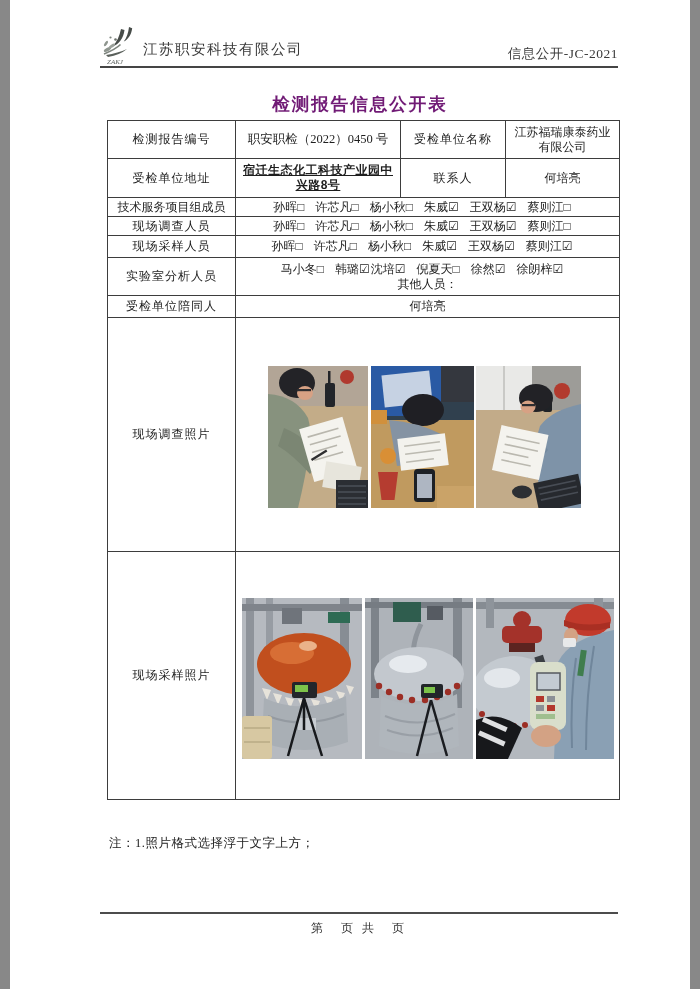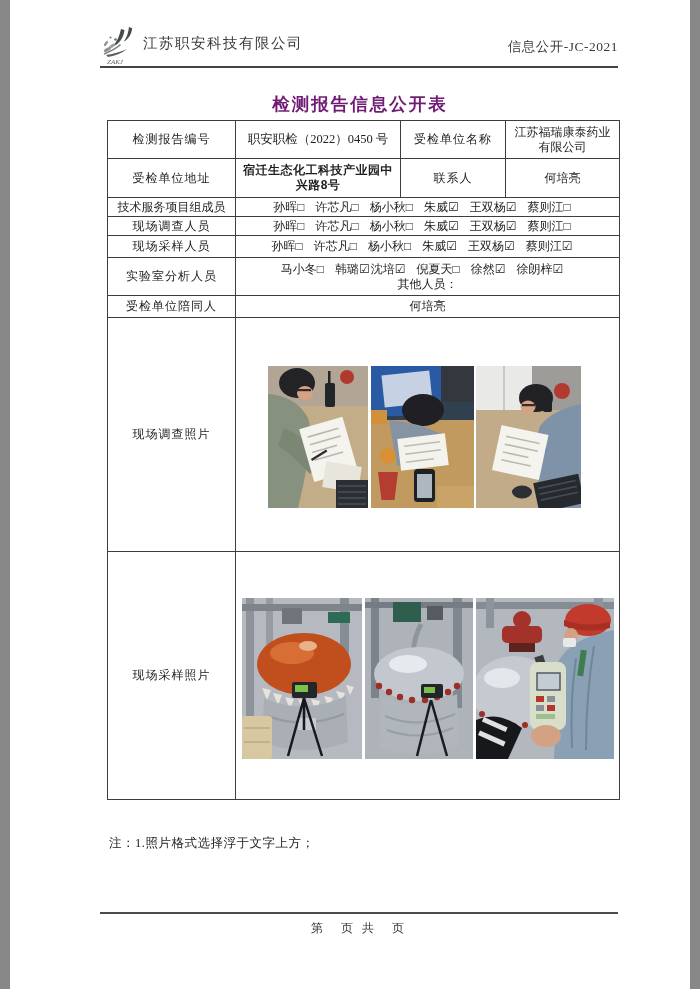--- a/index.html
+++ b/index.html
@@ -9,44 +9,44 @@
     background:#ffffff; overflow:hidden;
     font-family:"Liberation Serif","DejaVu Serif",serif; color:#1e1e1e;
   }
   
   .hdr {
     position:absolute; left:90px; top:24px; width:518px; height:44px;
     border-bottom:2.5px solid #454545;
     display:flex; align-items:flex-end;
   }
   .hdr .logo { width:40px; height:40px; margin-right:3px; flex:0 0 auto; }
-  .hdr .company { font-size:14.5px; letter-spacing:1.5px; color:#3a3a3a; padding-bottom:13px; }
+  .hdr .company { font-size:14.5px; letter-spacing:1.5px; color:#3a3a3a; padding-bottom:7px; }
   .hdr .spacer { flex:1; }
-  .hdr .docnum { font-size:13.5px; color:#3a3a3a; padding-bottom:10px; letter-spacing:.5px; }
+  .hdr .docnum { font-size:13.5px; color:#3a3a3a; padding-bottom:3px; letter-spacing:.5px; }
   
   .title {
     position:absolute; top:92px; left:0; width:700px; text-align:center;
     font-family:"Liberation Sans","DejaVu Sans",sans-serif;
     font-size:17.5px; font-weight:bold; letter-spacing:2px; color:#701a75;
   }
   
   table.form {
     position:absolute; left:97px; top:120px; width:512px;
     border-collapse:collapse; table-layout:fixed;
   }
   table.form td {
     border:1.5px solid #3d3d3d; vertical-align:middle; text-align:center;
     font-size:12px; color:#1e1e1e; line-height:1.25; padding:1px 3px;
     overflow:hidden;
   }
   td.lbl { letter-spacing:1px; }
   td.small { font-size:10.5px; line-height:1.35; }
   td.bold-addr {
     font-family:"Liberation Sans","DejaVu Sans",sans-serif;
-    font-weight:bold; font-size:12.5px; line-height:1.4; letter-spacing:.5px;
+    font-weight:bold; font-size:12.5px; line-height:1.4; letter-spacing:.5px;text-decoration:underline;
   }
   td.members { text-align:left; padding-left:7px; white-space:nowrap; }
   .mem { margin-right:11px; }
   td.lab { text-align:left; padding-left:7px; line-height:1.55; }
   .lab-line2 { display:block; }
   td.photos-cell { position:relative; padding:0; }
   .photo { position:absolute; overflow:hidden; }
   .photo svg { display:block; width:100%; height:100%; }
   
   .note { position:absolute; left:99px; top:835px; font-size:12.5px; letter-spacing:.5px; color:#222; }

